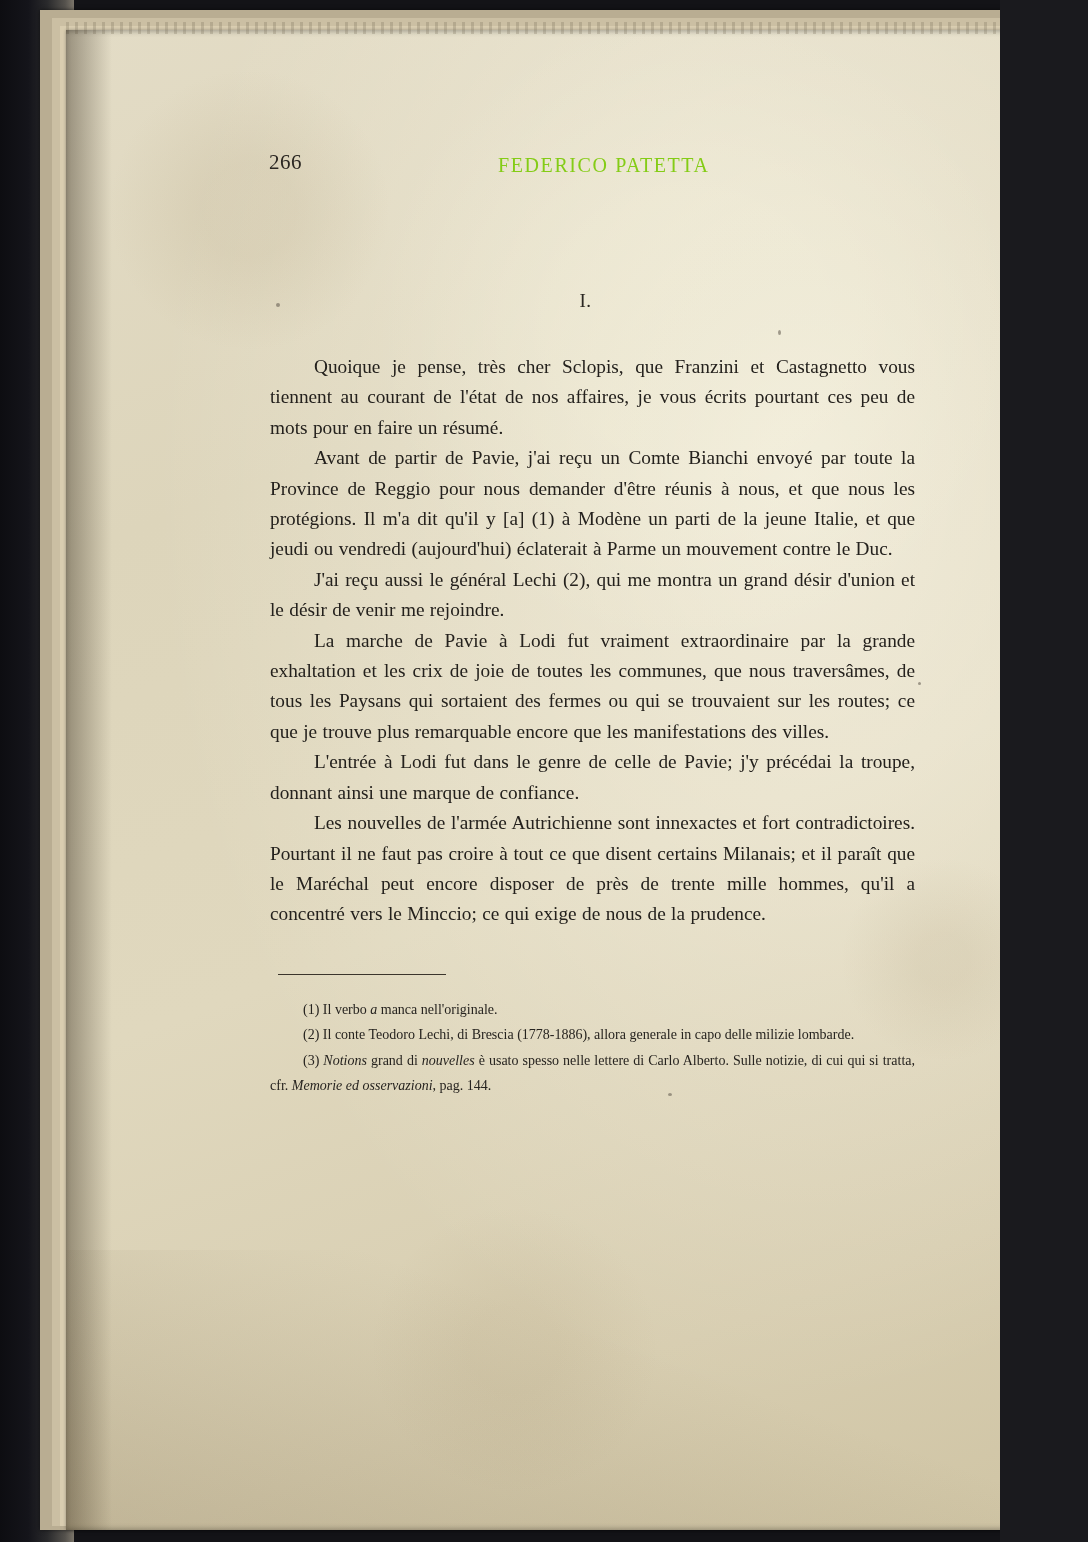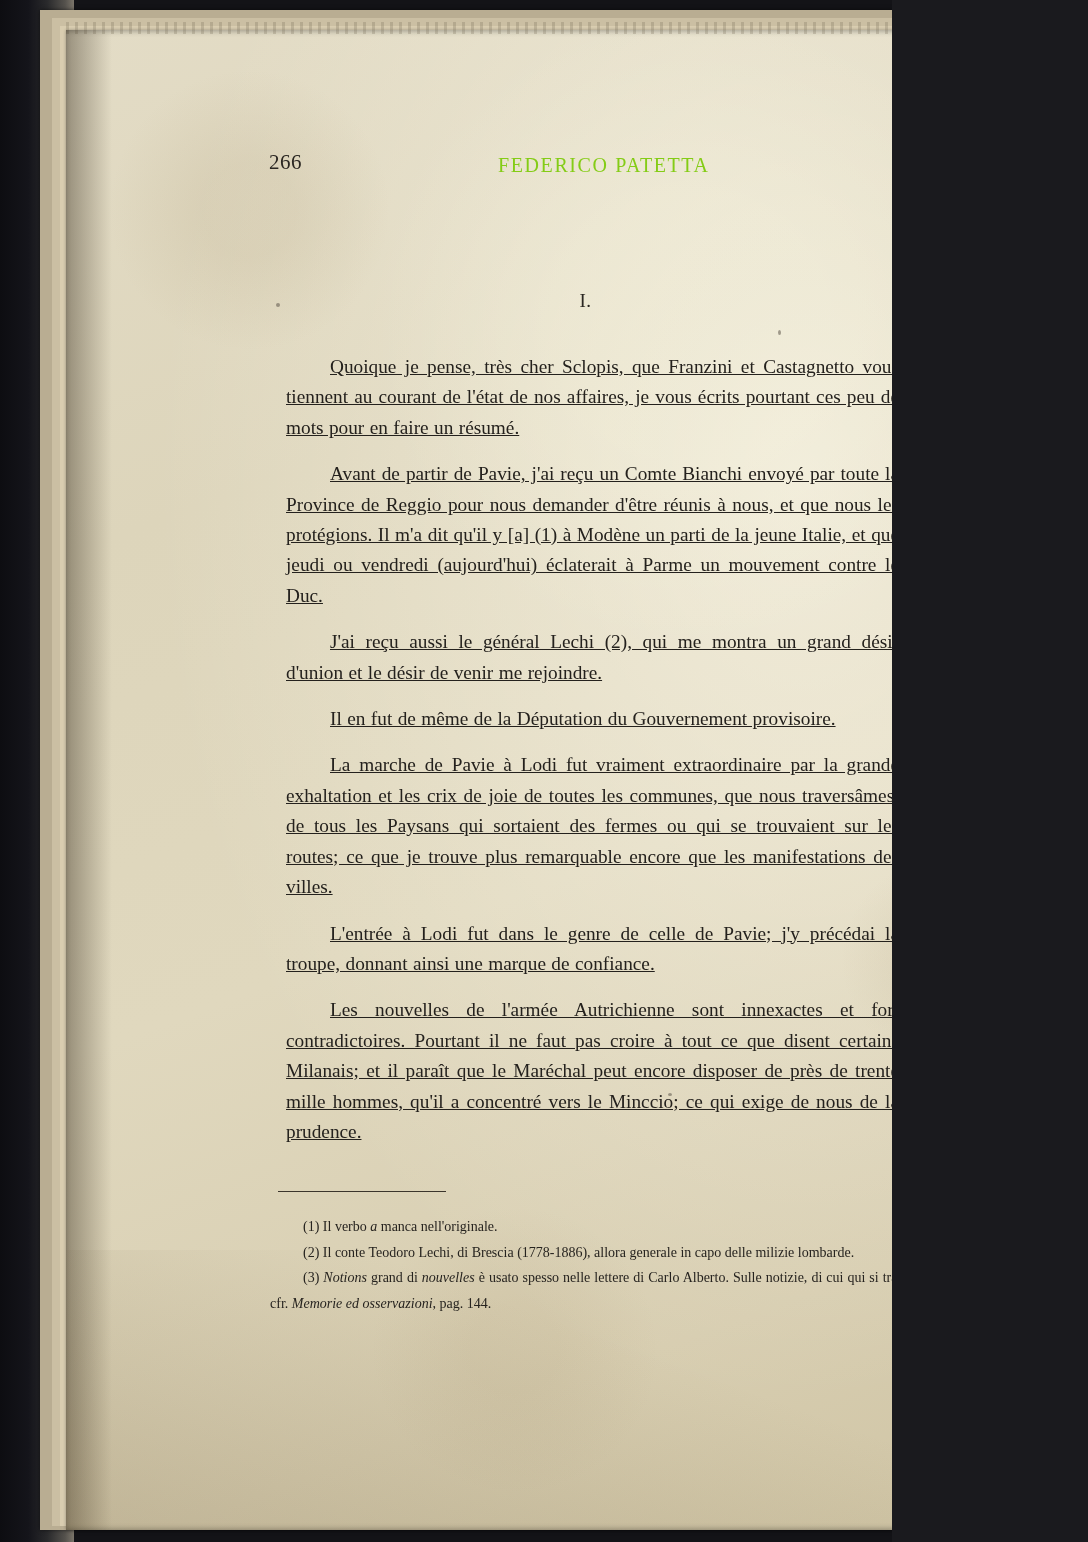--- a/index.html
+++ b/index.html
@@ -10,21 +10,21 @@
   body {
     width: 1088px;
     height: 1542px;
     overflow: hidden;
     font-family: "Liberation Serif", serif;
   }
 
   .scan {
     position: absolute;
     left: 0; top: 0;
-    width: 892px;
+    width: 1000px;
     height: 1542px;
     background: #131317;
     overflow: hidden;
   }
 
   
   .gutter {
     position: absolute;
     left: 0; top: 0;
     width: 74px; height: 1542px;
@@ -133,28 +133,27 @@
   .section-num {
     text-align: center;
     font-size: 19px;
     letter-spacing: .5px;
     margin: 0 0 40px 0;
     color: #2b2722;
     padding-right: 14px;
   }
 
   p.body {
-    margin: 16px;
+    margin: 0;
     text-indent: 44px;
     text-align: justify;
     font-size: 19.3px;
     line-height: 30.4px;
     color: #24211d;
     word-spacing: .6px;
-    text-decoration: underline;
   }
 
   .rule {
     width: 168px;
     height: 1px;
     background: #3b352c;
     margin: 44px 0 22px 8px;
   }
 
   .notes {
@@ -204,21 +203,20 @@
       <div class="folio">266</div>
       <div class="head-title">FEDERICO PATETTA</div>
     </div>
 
     <div class="section-num">I.</div>
 
     <div>
       <p class="body">Quoique je pense, très cher Sclopis, que Franzini et Castagnetto vous tiennent au courant de l'état de nos affaires, je vous écrits pourtant ces peu de mots pour en faire un résumé.</p>
       <p class="body">Avant de partir de Pavie, j'ai reçu un Comte Bianchi envoyé par toute la Province de Reggio pour nous demander d'être réunis à nous, et que nous les protégions. Il m'a dit qu'il y [a] (1) à Modène un parti de la jeune Italie, et que jeudi ou vendredi (aujourd'hui) éclaterait à Parme un mouvement contre le Duc.</p>
       <p class="body">J'ai reçu aussi le général Lechi (2), qui me montra un grand désir d'union et le désir de venir me rejoindre.</p>
-      <p class="body">Il en fut de même de la Députation du Gouvernement provisoire.</p>
       <p class="body">La marche de Pavie à Lodi fut vraiment extraordinaire par la grande exhaltation et les crix de joie de toutes les communes, que nous traversâmes, de tous les Paysans qui sortaient des fermes ou qui se trouvaient sur les routes; ce que je trouve plus remarquable encore que les manifestations des villes.</p>
       <p class="body">L'entrée à Lodi fut dans le genre de celle de Pavie; j'y précédai la troupe, donnant ainsi une marque de confiance.</p>
       <p class="body">Les nouvelles de l'armée Autrichienne sont innexactes et fort contradictoires. Pourtant il ne faut pas croire à tout ce que disent certains Milanais; et il paraît que le Maréchal peut encore disposer de près de trente mille hommes, qu'il a concentré vers le Minccio; ce qui exige de nous de la prudence.</p>
     </div>
 
     <div class="rule"></div>
 
     <div class="notes">
       <p><span>(1) Il verbo </span><i>a</i><span> manca nell'originale.</span></p>
       <p><span>(2) Il conte Teodoro Lechi, di Brescia (1778-1886), allora generale in capo delle milizie lombarde.</span></p>

